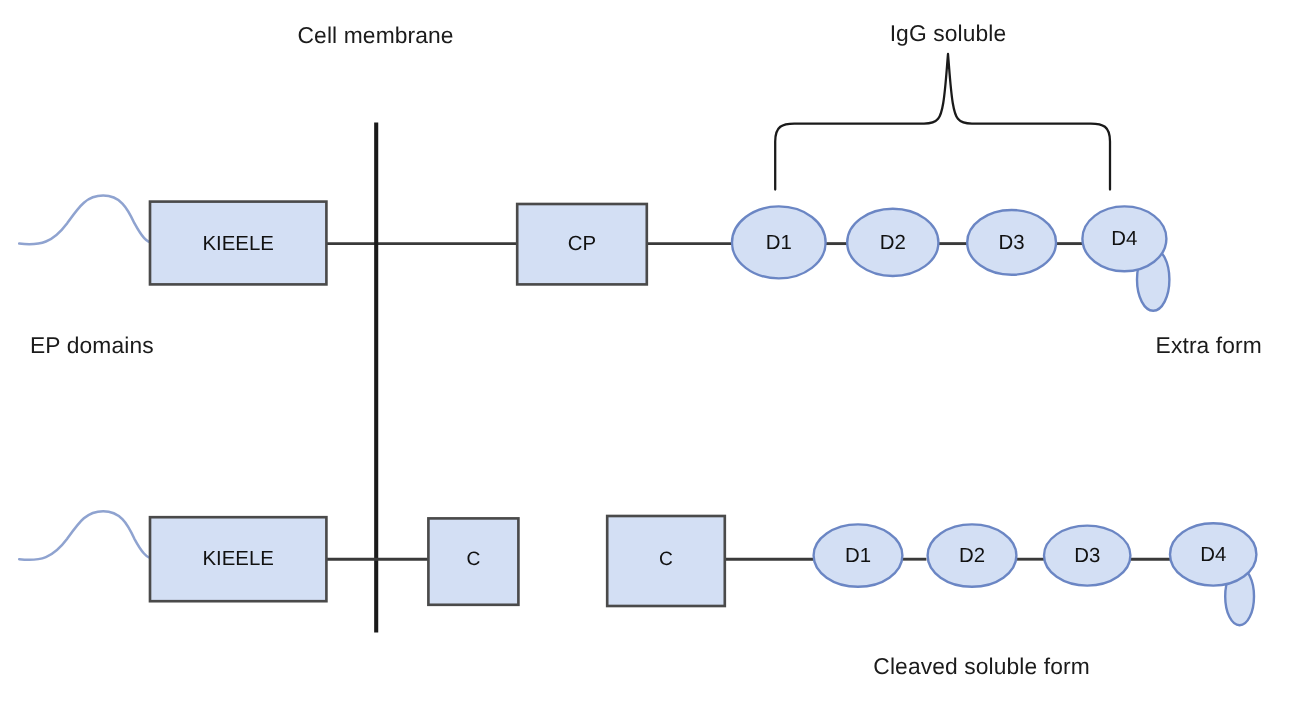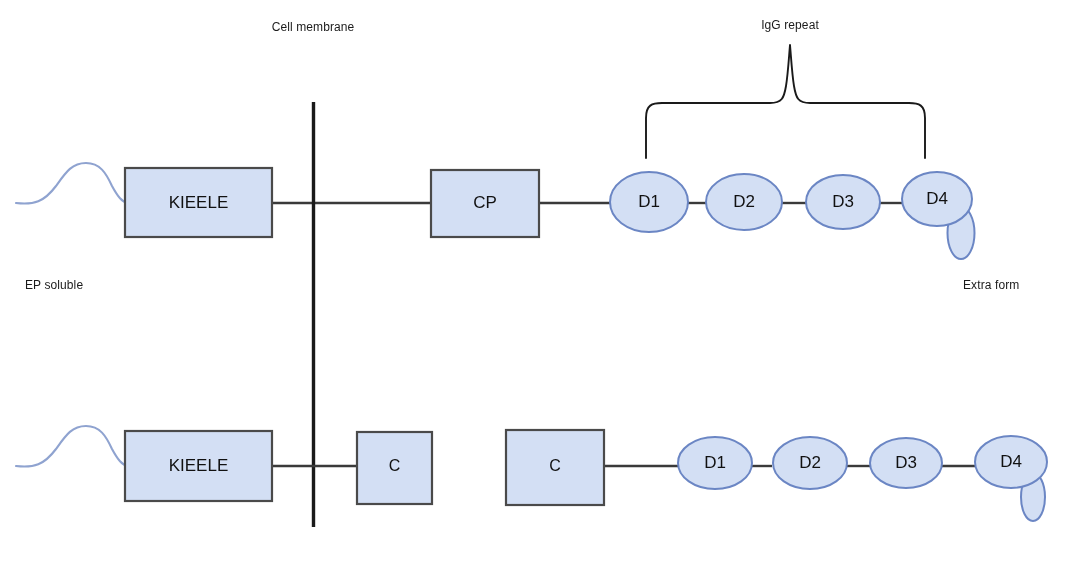--- a/index.html
+++ b/index.html
@@ -68,21 +68,21 @@
   .shape-label-small {
     font-family: "Liberation Sans", sans-serif;
     font-size: 16px;
     fill: #111111;
     text-anchor: middle;
     dominant-baseline: middle;
   }
   .annotation {
     position: absolute;
     font-family: "Liberation Sans", sans-serif;
-    font-size: 12px;
+    font-size: 19px;
     color: #1b1b1b;
     white-space: nowrap;
     letter-spacing: 0.1px;
   }
   .annotation.center {
     transform: translateX(-50%);
   }
 </style>
 </head>
 <body>
@@ -163,20 +163,21 @@
     <ellipse class="ellipse-fill" cx="906" cy="463" rx="36" ry="25"></ellipse>
     <text class="shape-label" x="906" y="464">D3</text>
 
     <ellipse class="ellipse-fill" cx="1011" cy="462" rx="36" ry="26"></ellipse>
     <text class="shape-label" x="1011" y="463">D4</text>
 
   </svg>
 
   <div class="annotation center" style="left:313px; top:20px;">Cell membrane</div>
 
-  <div class="annotation center" style="left:790px; top:18px;">IgG repeat</div>
+  <div class="annotation center" style="left:790px; top:18px;">IgG soluble</div>
 
-  <div class="annotation" style="left:25px; top:278px;">EP soluble</div>
+  <div class="annotation" style="left:25px; top:278px;">EP domains</div>
 
   <div class="annotation" style="left:963px; top:278px;">Extra form</div>
 
+  <div class="annotation center" style="left:818px; top:546px;">Cleaved soluble form</div>
 
 </div>
 
 </body></html>

